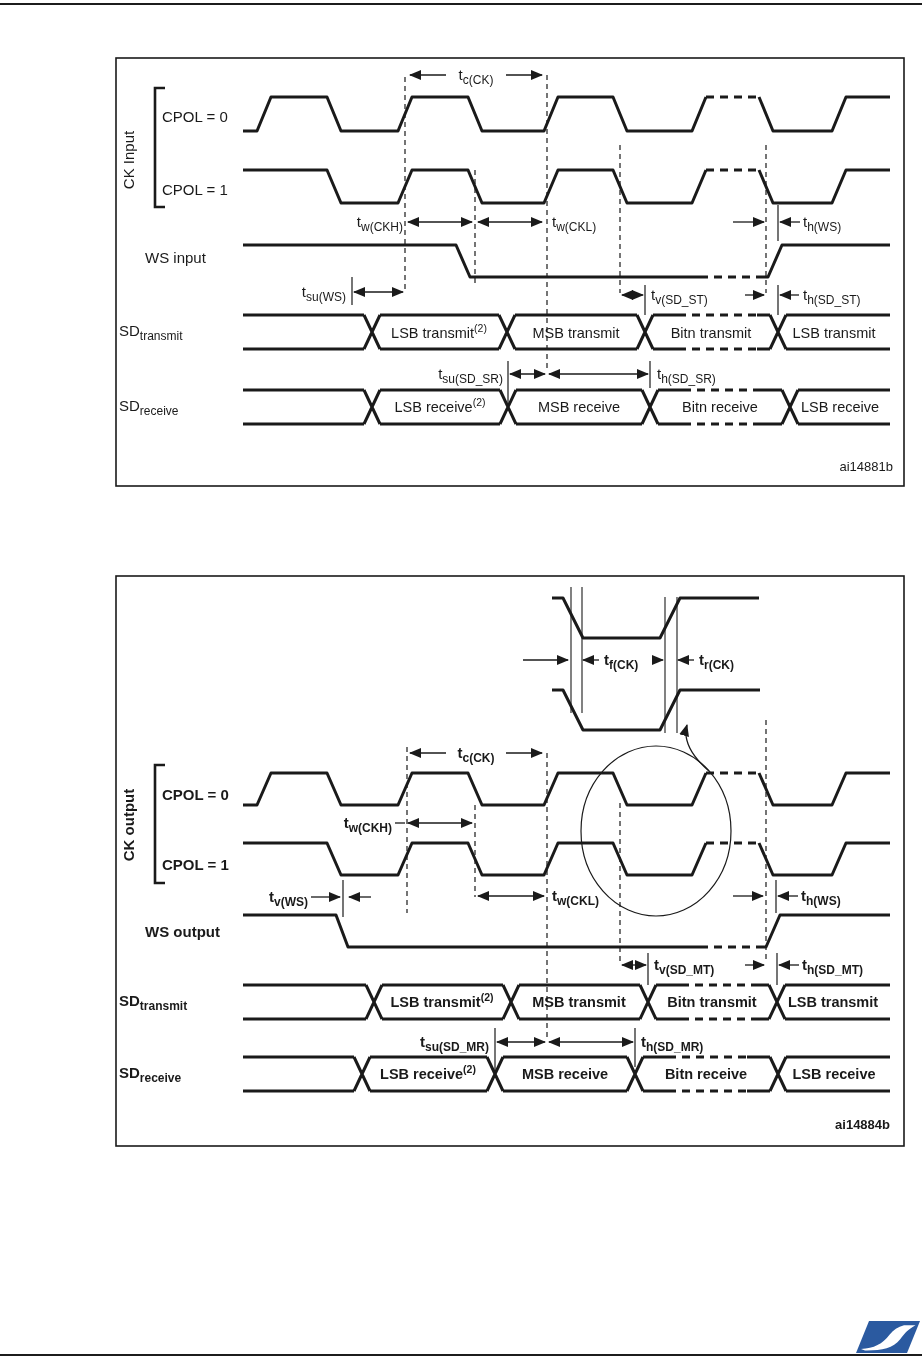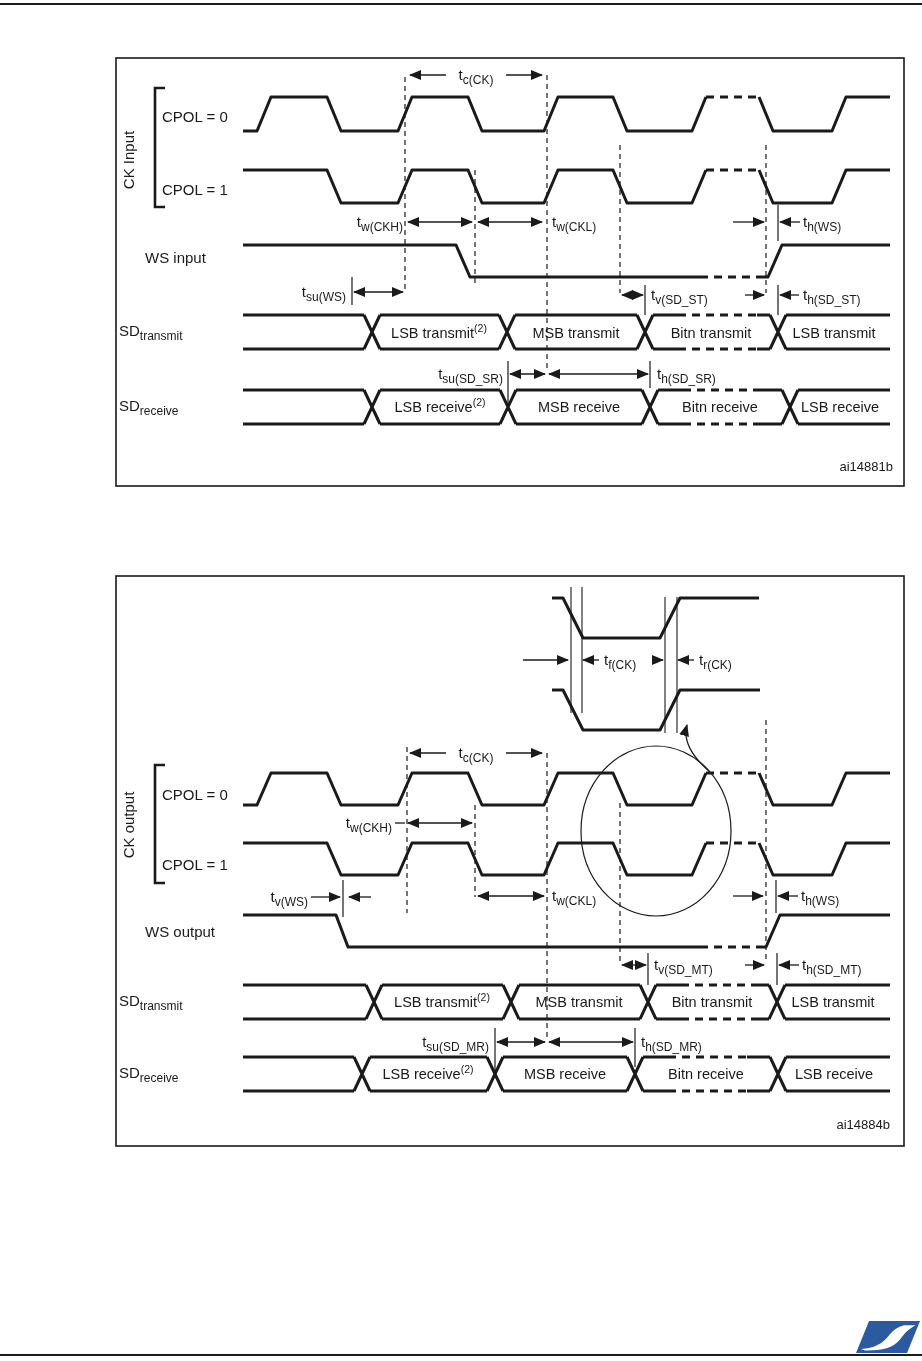--- a/index.html
+++ b/index.html
@@ -121,21 +121,21 @@
     <text class="bus" x="719" y="281" text-anchor="middle">LSB transmit</text>
     <text class="bus" x="325" y="355" text-anchor="middle"><tspan>LSB receive</tspan><tspan dy="-6" font-size="10.5">(2)</tspan></text>
     <text class="bus" x="464" y="355" text-anchor="middle">MSB receive</text>
     <text class="bus" x="605" y="355" text-anchor="middle">Bitn receive</text>
     <text class="bus" x="725" y="355" text-anchor="middle">LSB receive</text>
 
     <text class="figid" x="778" y="414" text-anchor="end">ai14881b</text>
   </svg>
   </div>
 
-  <div class="fig" style="top:575px;">
+  <div class="fig" style="top:575px;font-weight:bold;">
   <svg width="790" height="572" viewBox="0 0 790 572">
     <defs>
       <marker id="aR2" markerUnits="userSpaceOnUse" markerWidth="12" markerHeight="10" refX="11" refY="5" orient="auto">
             <path d="M0,0 L12,5 L0,10 Z" fill="#1a1a1a"></path>
           </marker>
       <marker id="aL2" markerUnits="userSpaceOnUse" markerWidth="12" markerHeight="10" refX="1" refY="5" orient="auto">
             <path d="M12,0 L0,5 L12,10 Z" fill="#1a1a1a"></path>
           </marker>
     </defs>
     <rect x="1" y="1" width="788" height="570" fill="#ffffff" stroke="#1a1a1a" stroke-width="1.6"></rect>

